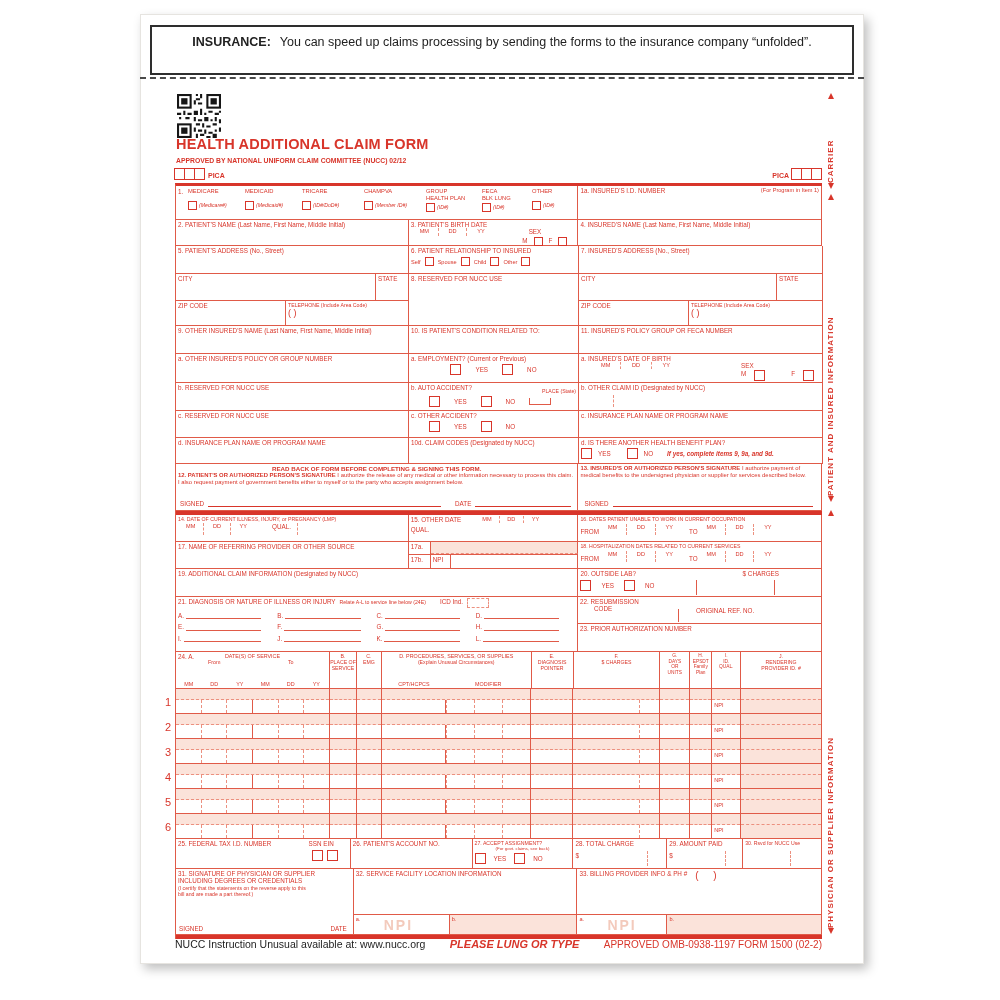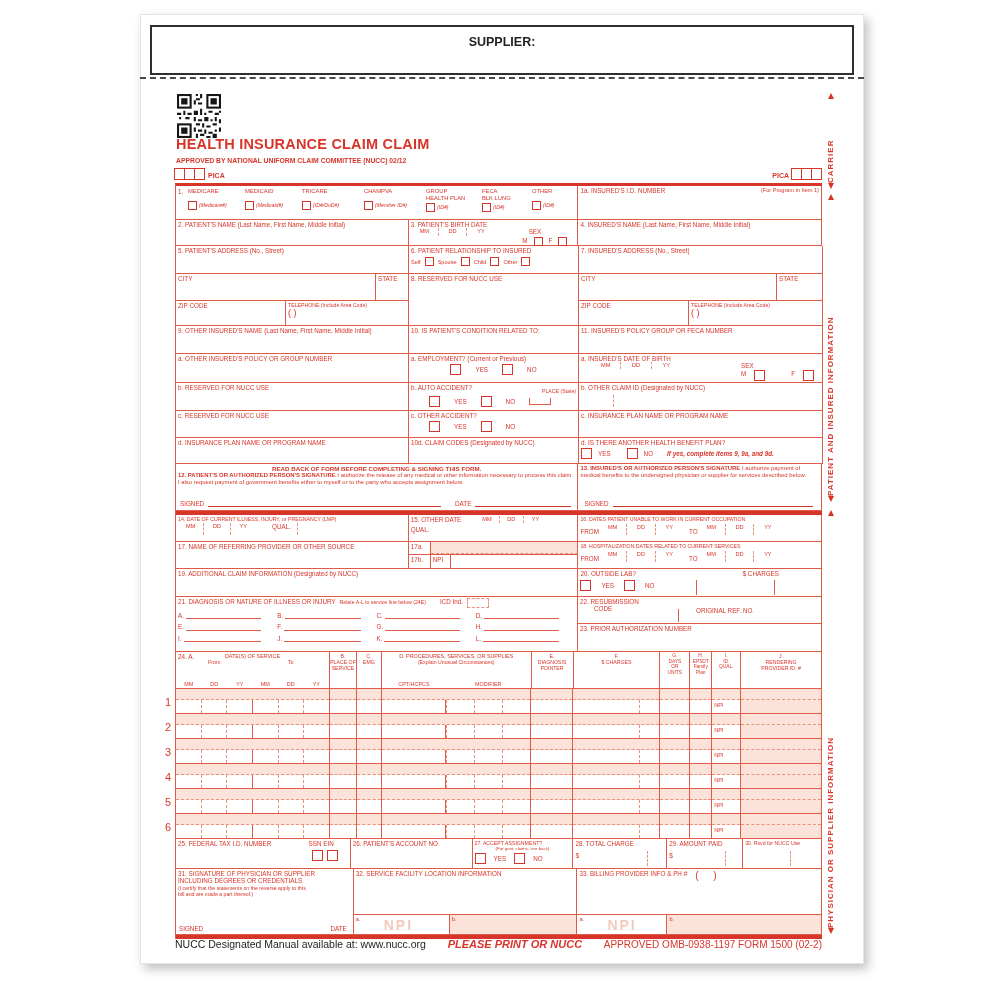--- a/index.html
+++ b/index.html
@@ -120,38 +120,39 @@
   .shadeA{ background:var(--sh); border-bottom:1px dashed var(--lnd); }
 </style>
 </head>
 <body>
 
 <div class="canvas">
   <div class="page"></div>
 
   <div class="notice">
     <div class="n1">
-      <span class="imp">SUPPLIER:</span>
+      <span class="imp">INSURANCE:</span>
+      <span>You can speed up claims processing by sending the forms to the insurance company “unfolded”.</span>
     </div>
   </div>
   <div class="dashline"></div>
 
   <svg class="qr" width="44" height="44" viewBox="0 0 21 21">
     <rect x="0" y="0" width="7" height="7" fill="#161616"></rect>
       <rect x="1" y="1" width="5" height="5" fill="#fff"></rect>
       <rect x="2" y="2" width="3" height="3" fill="#161616"></rect>
     <rect x="14" y="0" width="7" height="7" fill="#161616"></rect>
       <rect x="15" y="1" width="5" height="5" fill="#fff"></rect>
       <rect x="16" y="2" width="3" height="3" fill="#161616"></rect>
     <rect x="0" y="14" width="7" height="7" fill="#161616"></rect>
       <rect x="1" y="15" width="5" height="5" fill="#fff"></rect>
       <rect x="2" y="16" width="3" height="3" fill="#161616"></rect>
     <path fill="#161616" d="M9 0h1v1H9zM11 0h1v2h-1zM9 2h2v1H9zM8 3h1v2H8zM10 4h2v1h-2zM0 9h2v1H0zM3 8h1v2H3zM5 9h2v1H5zM8 8h2v2H8zM11 7h1v3h-1zM13 9h1v1h-1zM15 8h2v1h-2zM18 9h2v1h-2zM20 8h1v1h-1zM1 11h1v1H1zM4 11h2v1H4zM8 11h1v2H8zM10 12h2v1h-2zM13 11h2v2h-2zM16 12h1v1h-1zM18 11h1v2h-1zM20 12h1v2h-1zM9 14h2v1H9zM12 14h1v2h-1zM14 15h2v1h-2zM17 14h2v1h-2zM8 16h1v2H8zM10 17h2v1h-2zM13 17h1v2h-1zM15 18h2v1h-2zM18 17h1v1h-1zM9 19h1v2H9zM11 19h2v1h-2zM14 20h2v1h-2zM17 19h2v2h-2zM20 16h1v2h-1z"></path>
   </svg>
-  <div class="title">HEALTH INSURANCE CLAIM CLAIM</div>
+  <div class="title">HEALTH ADDITIONAL CLAIM FORM</div>
   <div class="subtitle">APPROVED BY NATIONAL UNIFORM CLAIM COMMITTEE (NUCC) 02/12</div>
   <div class="picarow">
     <div class="pgrp">
       <span class="pbox"></span>
         <span class="pbox"></span>
         <span class="pbox"></span>
       <span class="plbl">PICA</span>
     </div>
     <div class="pgrp">
       <span class="plbl">PICA</span>
@@ -1114,17 +1115,17 @@
       <span class="tri-dn"></span>
     </div>
     <div class="sideseg" style="top:510px; height:424px">
       <span class="tri-up"></span>
       <span class="vtext">PHYSICIAN OR SUPPLIER INFORMATION</span>
       <span class="tri-dn"></span>
     </div>
   </div>
 
   <div class="footer">
-    <span class="f-left">NUCC Designated Manual available at: www.nucc.org</span>
-    <span class="f-center">PLEASE PRINT OR NUCC</span>
+    <span class="f-left">NUCC Instruction Unusual available at: www.nucc.org</span>
+    <span class="f-center">PLEASE LUNG OR TYPE</span>
     <span class="f-right">APPROVED OMB-0938-1197 FORM 1500 (02-2)</span>
   </div>
 </div>
 
 </body></html>

